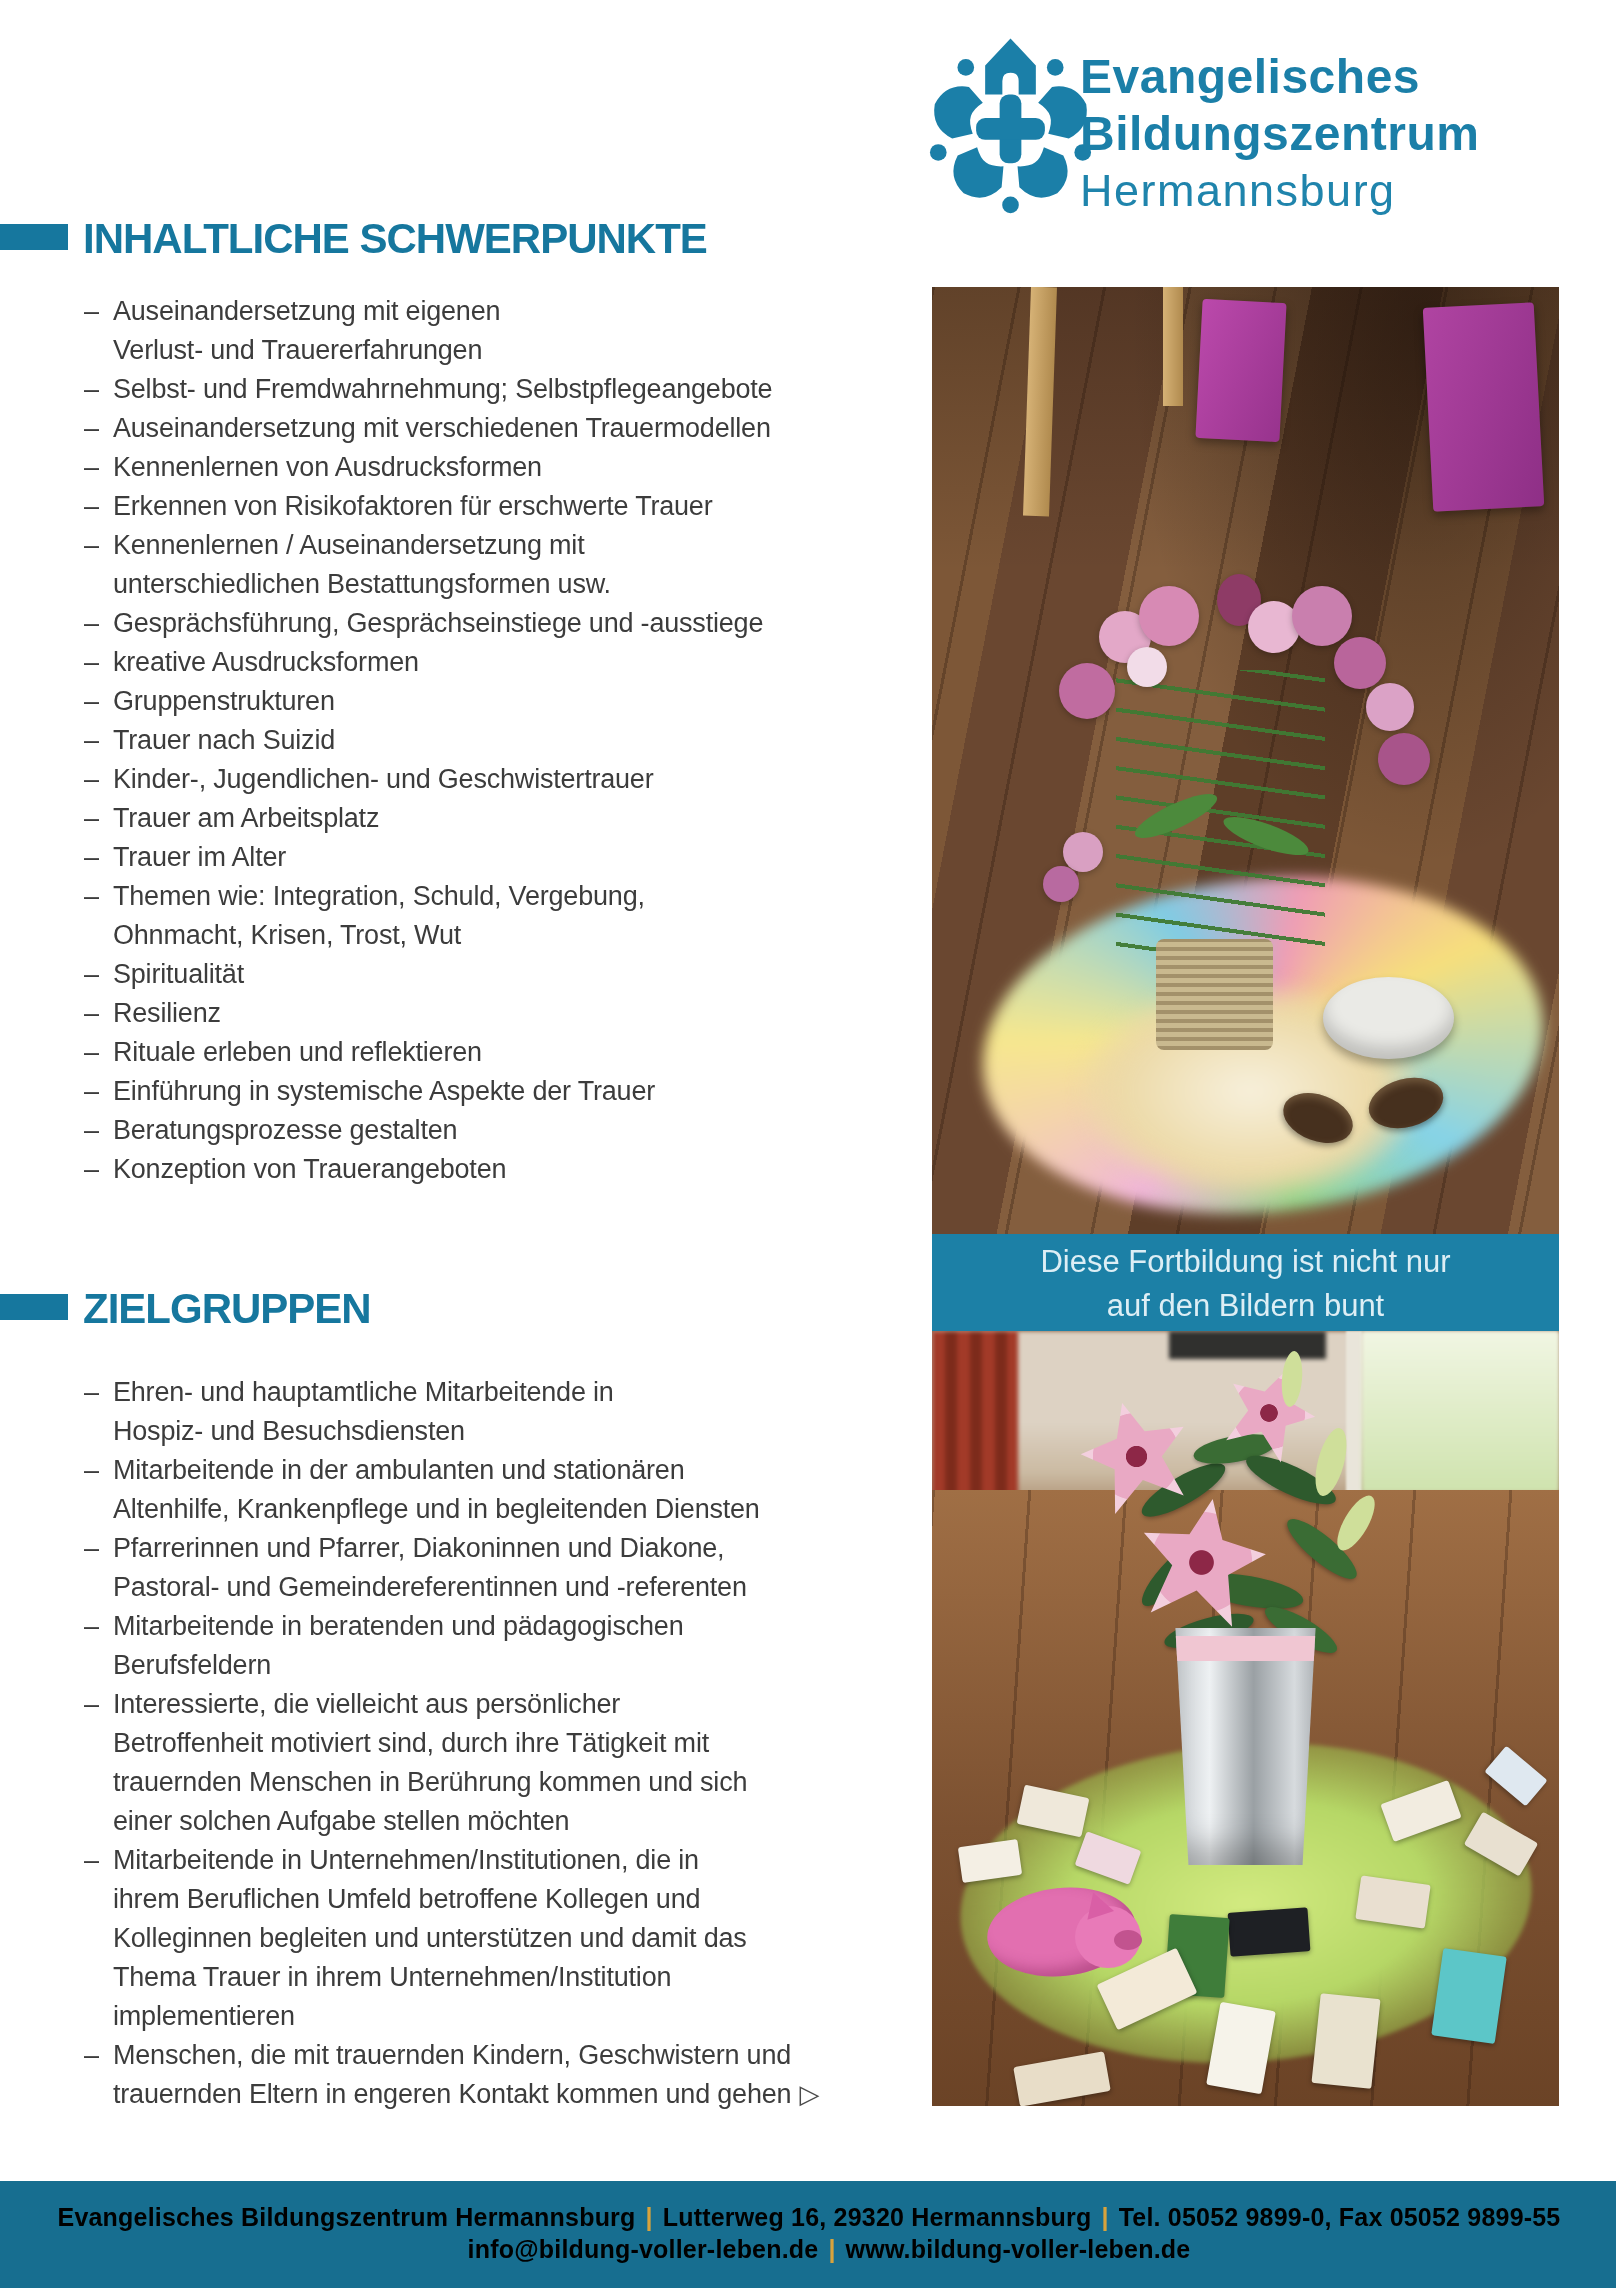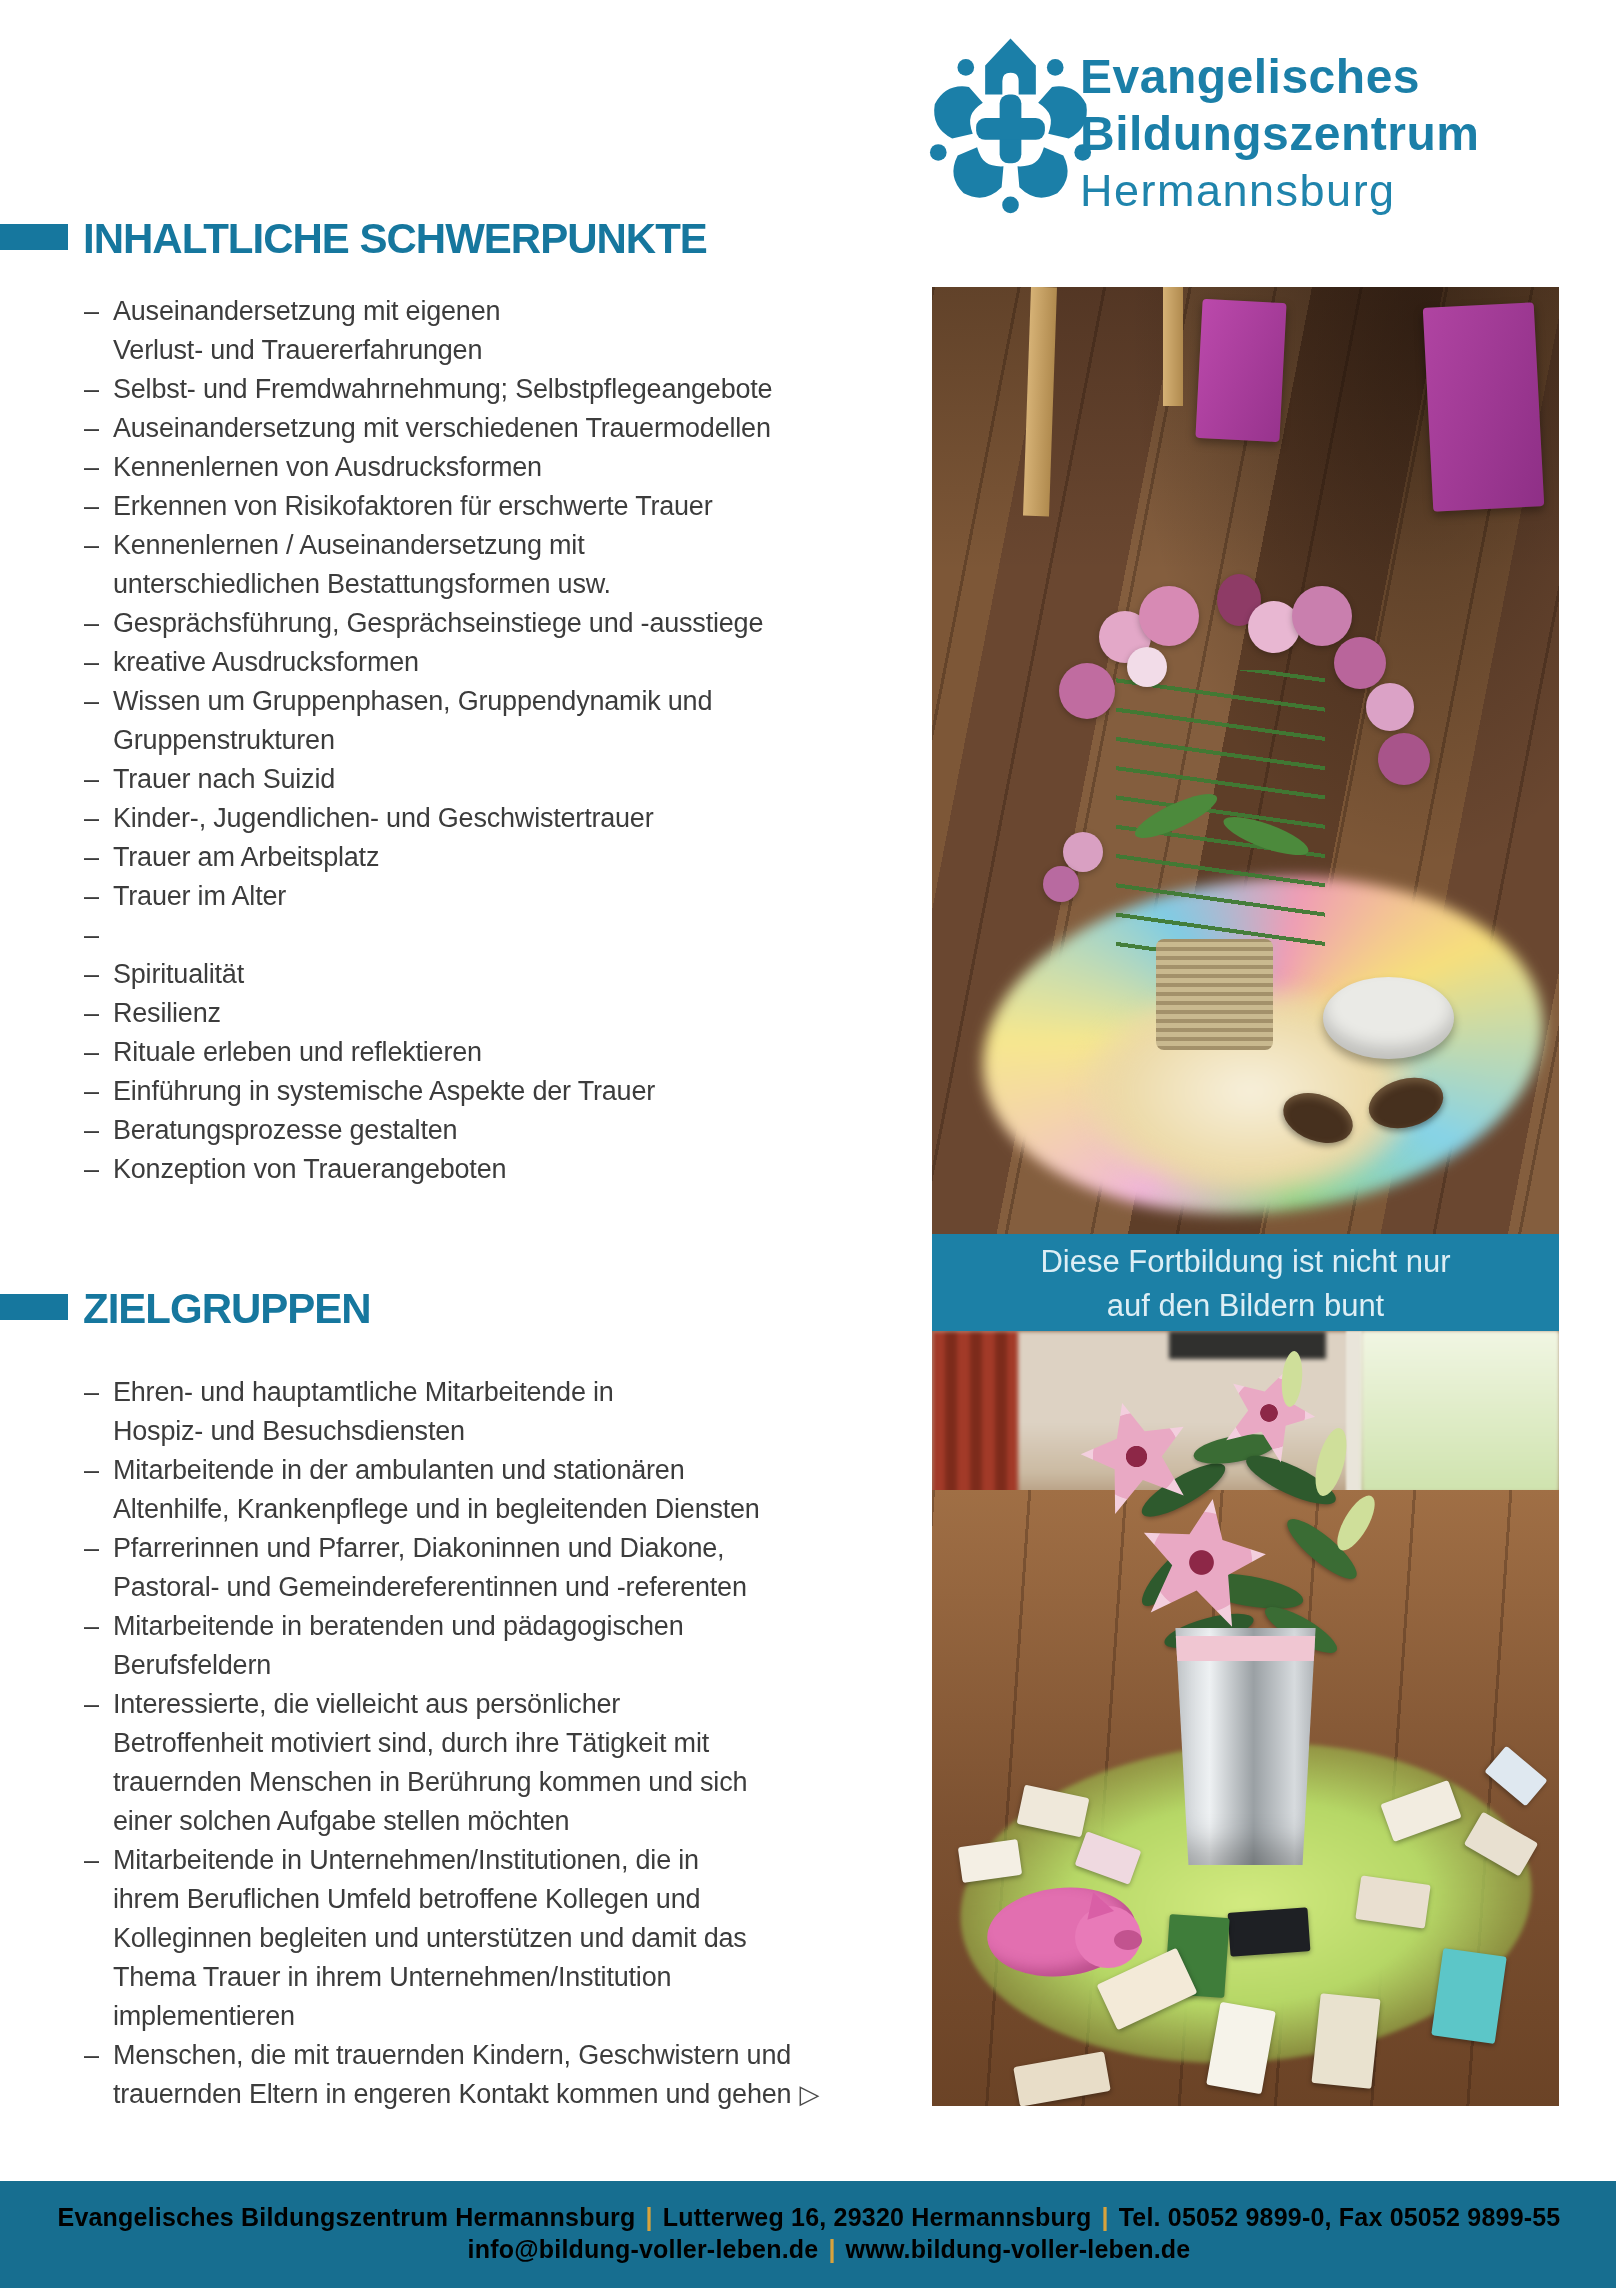--- a/index.html
+++ b/index.html
@@ -185,21 +185,20 @@
       </div>
     <div class="it">
         <span class="d">–</span>
         <div class="tx">
           <div class="l">kreative Ausdrucksformen</div>
         </div>
       </div>
     <div class="it">
         <span class="d">–</span>
         <div class="tx">
-          <div class="l">Wissen um Gruppenphasen, Gruppendynamik und</div>
           <div class="l">Gruppenstrukturen</div>
         </div>
       </div>
     <div class="it">
         <span class="d">–</span>
         <div class="tx">
           <div class="l">Trauer nach Suizid</div>
         </div>
       </div>
     <div class="it">
@@ -215,20 +214,24 @@
         </div>
       </div>
     <div class="it">
         <span class="d">–</span>
         <div class="tx">
           <div class="l">Trauer im Alter</div>
         </div>
       </div>
     <div class="it">
         <span class="d">–</span>
+        <div class="tx">
+          <div class="l">Themen wie: Integration, Schuld, Vergebung,</div>
+          <div class="l">Ohnmacht, Krisen, Trost, Wut</div>
+        </div>
       </div>
     <div class="it">
         <span class="d">–</span>
         <div class="tx">
           <div class="l">Spiritualität</div>
         </div>
       </div>
     <div class="it">
         <span class="d">–</span>
         <div class="tx">

